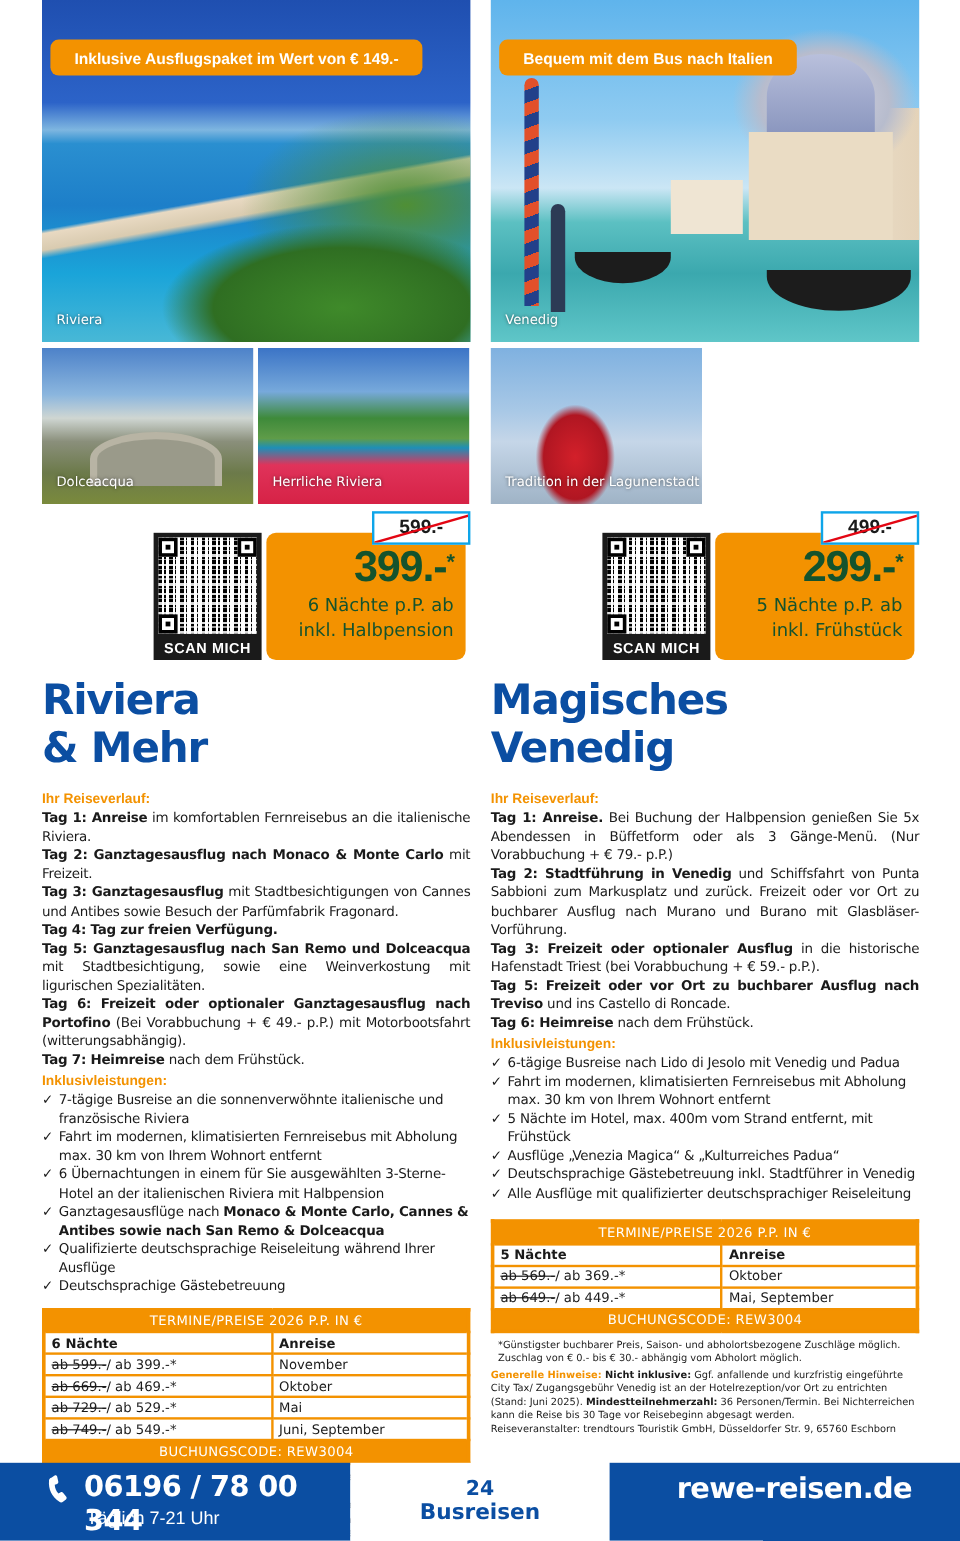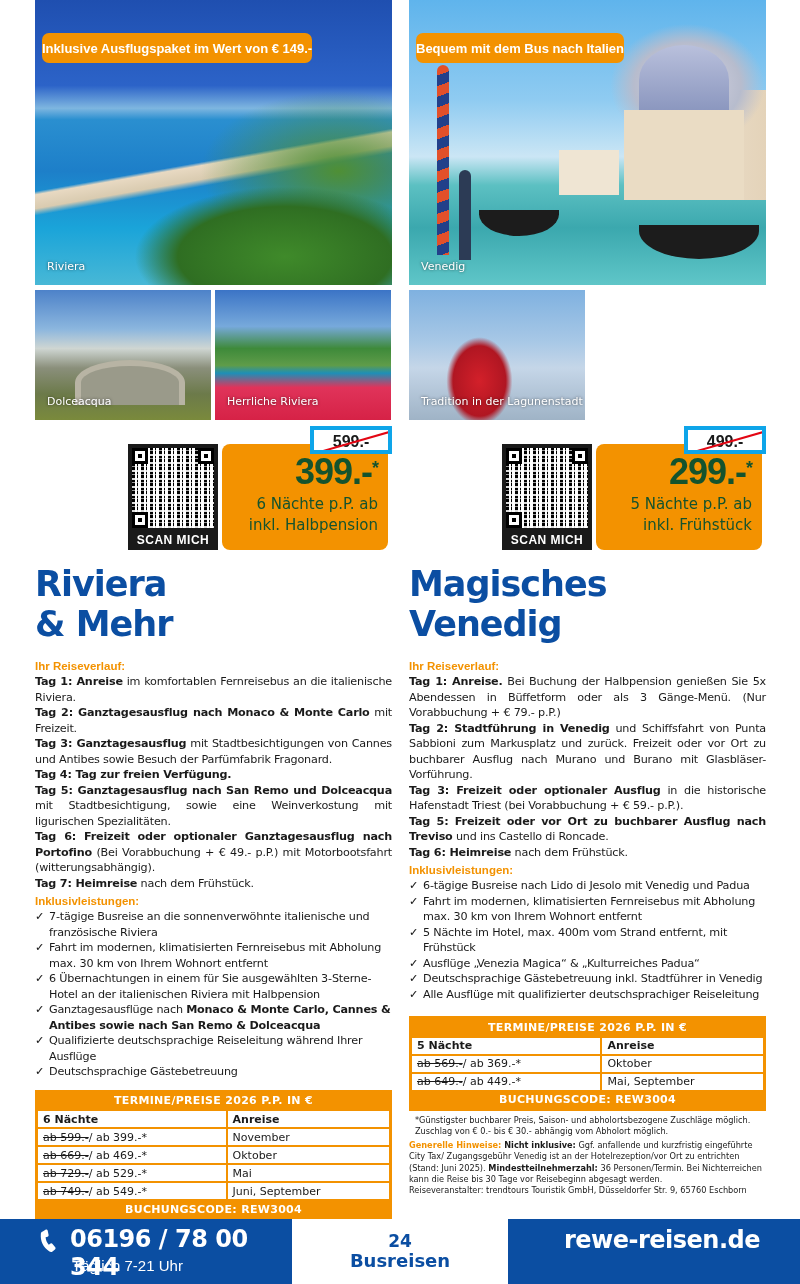--- a/index.html
+++ b/index.html
@@ -26,21 +26,21 @@
       linear-gradient(90deg, transparent 68%, #efe6d6 69%, #e4d3b9 100%) 0 90px/100% 110px no-repeat,
       linear-gradient(180deg, #5fb4ec 0%, #8fcbf1 35%, #cbe6f5 55%, #5cc0c2 65%, #3ba8ae 80%, #5fc6c8 100%);
   }
   .hero .pole { position: absolute; width: 12px; border-radius: 6px 6px 0 0;
     background: repeating-linear-gradient(160deg, #e2502a 0 10px, #22408a 10px 20px); }
   .hero .gondola { position: absolute; height: 26px; background: #1c1c1c; border-radius: 0 0 60% 60% / 0 0 100% 100%; }
   .hero .dome { position: absolute; border-radius: 50% 50% 0 0; background: linear-gradient(180deg, #b9c0dc, #8894bd); }
   .hero .building { position: absolute; background: #efe5d3; }
 
   .badge {
-    position: absolute; top: 33px; left: 7px; height: 30px; padding: 0 0;
+    position: absolute; top: 33px; left: 7px; height: 30px; padding: 0 20px;
     background: #f39200; color: #fff; font-weight: bold; font-size: 13px;
     border-radius: 7px; display: flex; align-items: center; white-space: nowrap;
   }
   .caption {
     position: absolute; color: #fff; font-size: 11px; text-shadow: 0 0 3px rgba(0,0,0,.6);
     font-family: "DejaVu Sans", sans-serif;
   }
   .hero .caption { left: 12px; bottom: 12px; }
 
   .thumbs { display: flex; gap: 4px; margin-top: 5px; }
@@ -73,38 +73,38 @@
   .qr .finder::after { content: ""; position: absolute; inset: 3px; background: #000; }
   .qr .scan { color: #fff; font-weight: bold; font-size: 12px; text-align: center; margin-top: 5px; letter-spacing: .5px; }
   .orange {
     position: absolute; left: 187px; top: 24px; width: 166px; height: 106px; background: #f39200; border-radius: 8px;
     color: #14532d; text-align: right; padding: 10px 10px 0 0;
   }
   .orange .big { font-size: 36px; font-weight: bold; line-height: 36px; letter-spacing: -1px; font-family: "Liberation Sans", sans-serif; }
   .orange .big sup { font-size: 18px; vertical-align: top; position: relative; top: -4px; }
   .orange .sub { font-size: 15px; line-height: 21px; margin-top: 4px; font-family: "DejaVu Sans", sans-serif; }
   .old {
-    position: absolute; right: 0; top: 6px; width: 82px; height: 28px; background: #fff; border: 4px solid #0ea5e9;
+    position: absolute; right: 0; top: 6px; width: 82px; height: 28px; background: #fff; border: 2px solid #0ea5e9;
     font-weight: bold; font-size: 16px; text-align: center; line-height: 24px; color: #1a1a1a; z-index: 3; overflow: hidden;
   }
   .old::after {
     content: ""; position: absolute; left: -4px; right: -4px; top: 12px; height: 1.5px; background: #e30613; transform: rotate(-16deg);
   }
 
   .title { color: #0b4ea2; font-size: 35px; font-weight: bold; line-height: 40px; margin-top: 4px; font-family: "DejaVu Sans", sans-serif; letter-spacing: -1px; }
   .sect-head { color: #f39200; font-weight: bold; font-size: 11.5px; margin-top: 10px; line-height: 16px; }
   .para { font-size: 11.2px; line-height: 15.5px; text-align: justify; font-family: "DejaVu Sans", sans-serif; letter-spacing: -0.2px; }
   .para b { font-weight: bold; }
   .checks { list-style: none; }
   .checks li { font-size: 11.2px; line-height: 15.5px; padding-left: 14px; position: relative; font-family: "DejaVu Sans", sans-serif; letter-spacing: -0.2px; }
   .checks li .ck { position: absolute; left: 0; top: 0; }
 
   table.prices { width: 100%; border-collapse: collapse; margin-top: 10px; border: 3px solid #f39200; font-family: "DejaVu Sans", sans-serif; }
   table.prices th.hdr, table.prices td.foot {
-    background: #f39200; color: #fff; font-weight: bold; font-size: 11px; text-align: center; height: 19px; letter-spacing: .3px;
+    background: #f39200; color: #fff; font-weight: normal; font-size: 11px; text-align: center; height: 19px; letter-spacing: .3px;
   }
   table.prices td { border: 2px solid #f39200; font-size: 11px; padding: 1px 5px; height: 18px; }
   table.prices td.colh { font-weight: bold; }
   table.prices s { text-decoration: line-through; }
 
   .small { font-size: 8.2px; line-height: 11.4px; font-family: "DejaVu Sans", sans-serif; margin-top: 4px; }
   .small .note { padding-left: 6px; }
   .small .gh { color: #f39200; font-weight: bold; }
 
   

